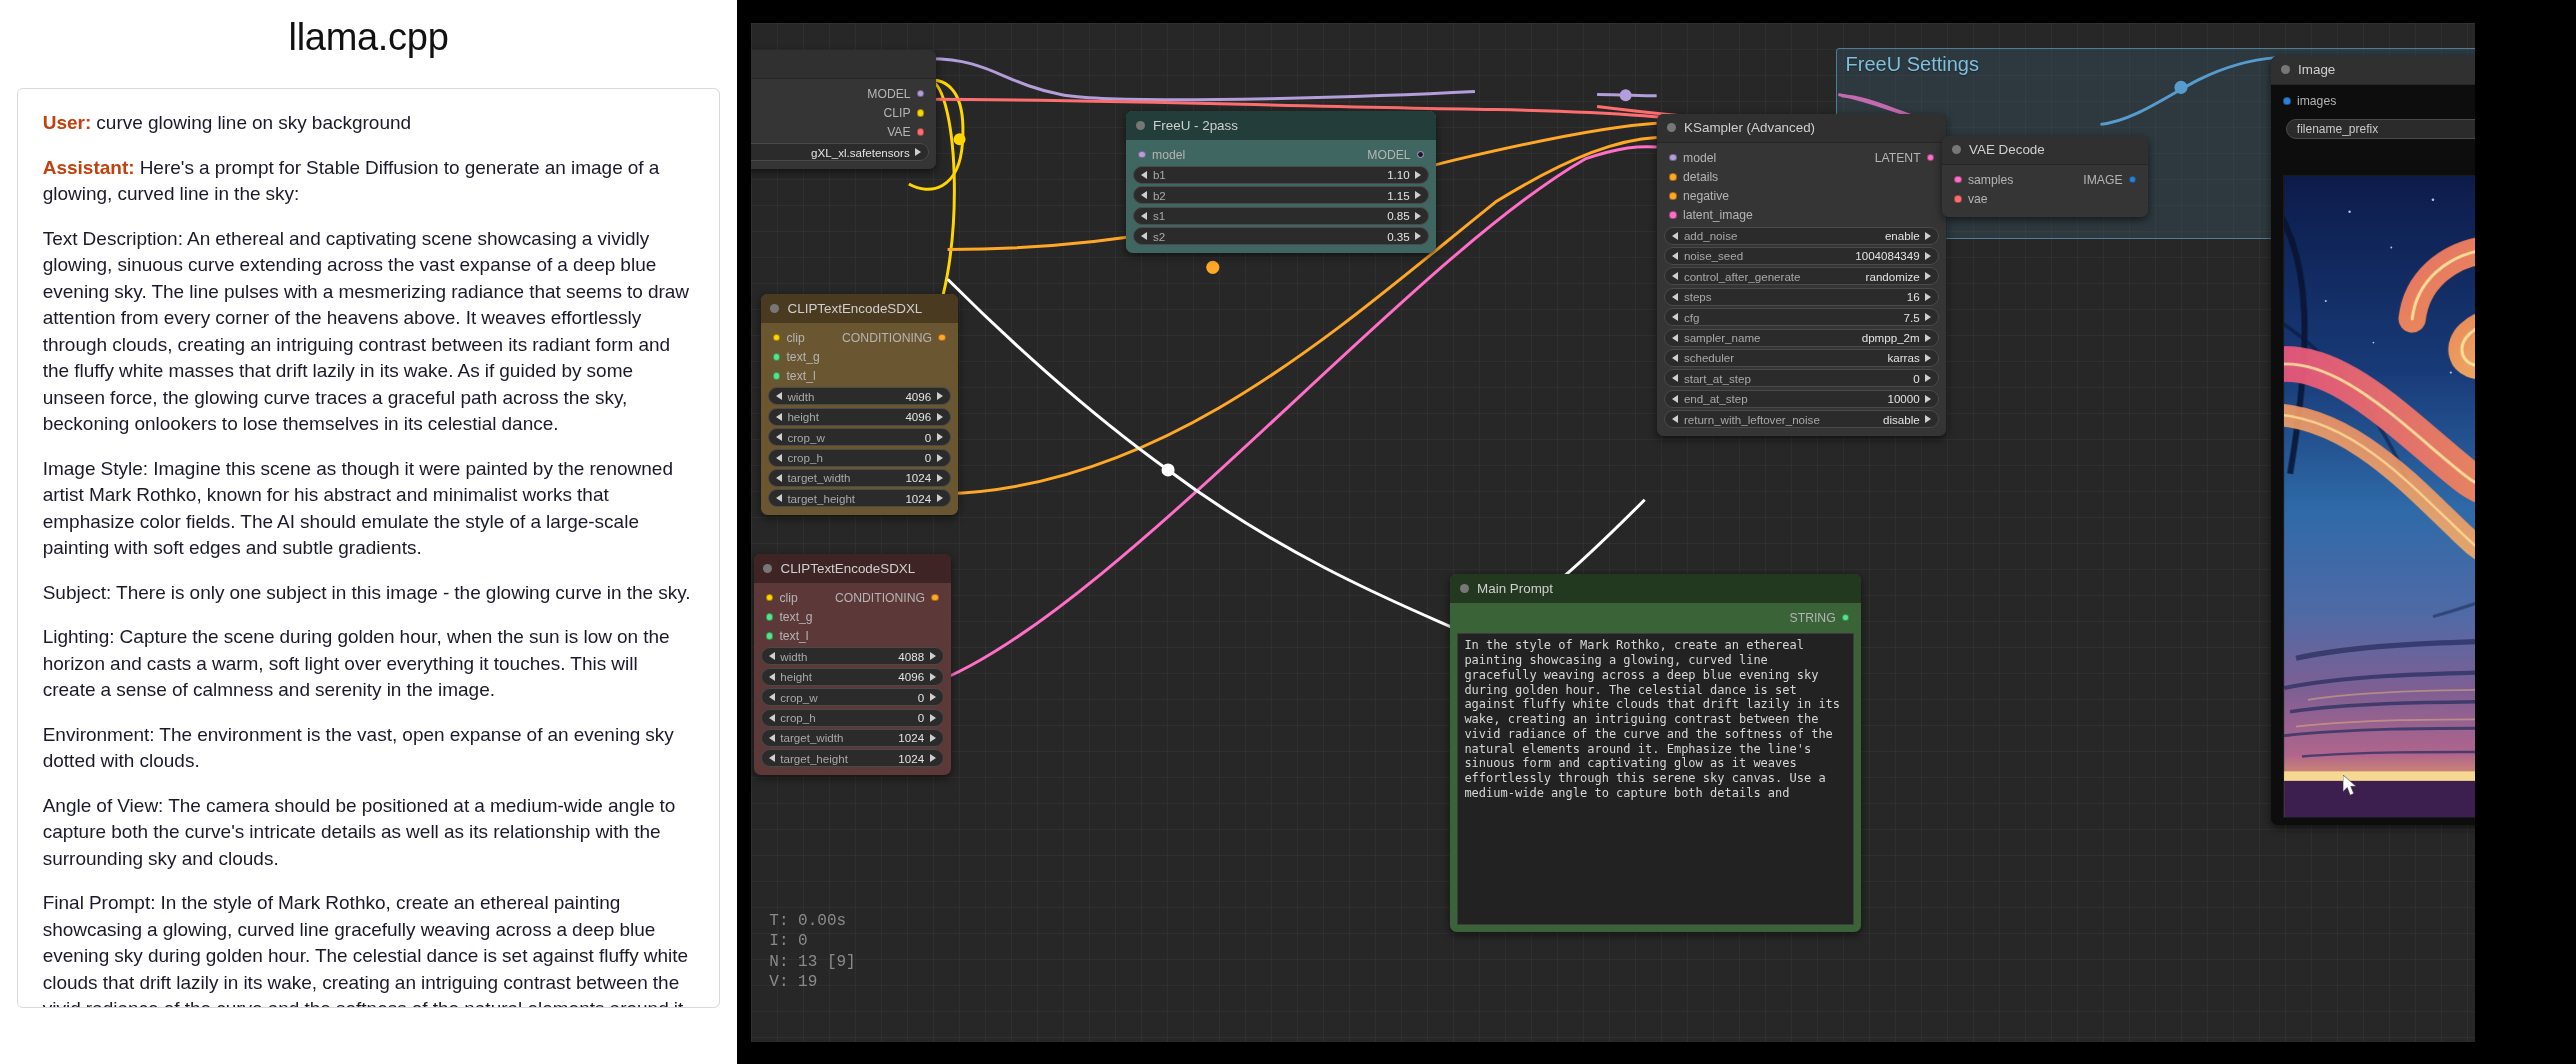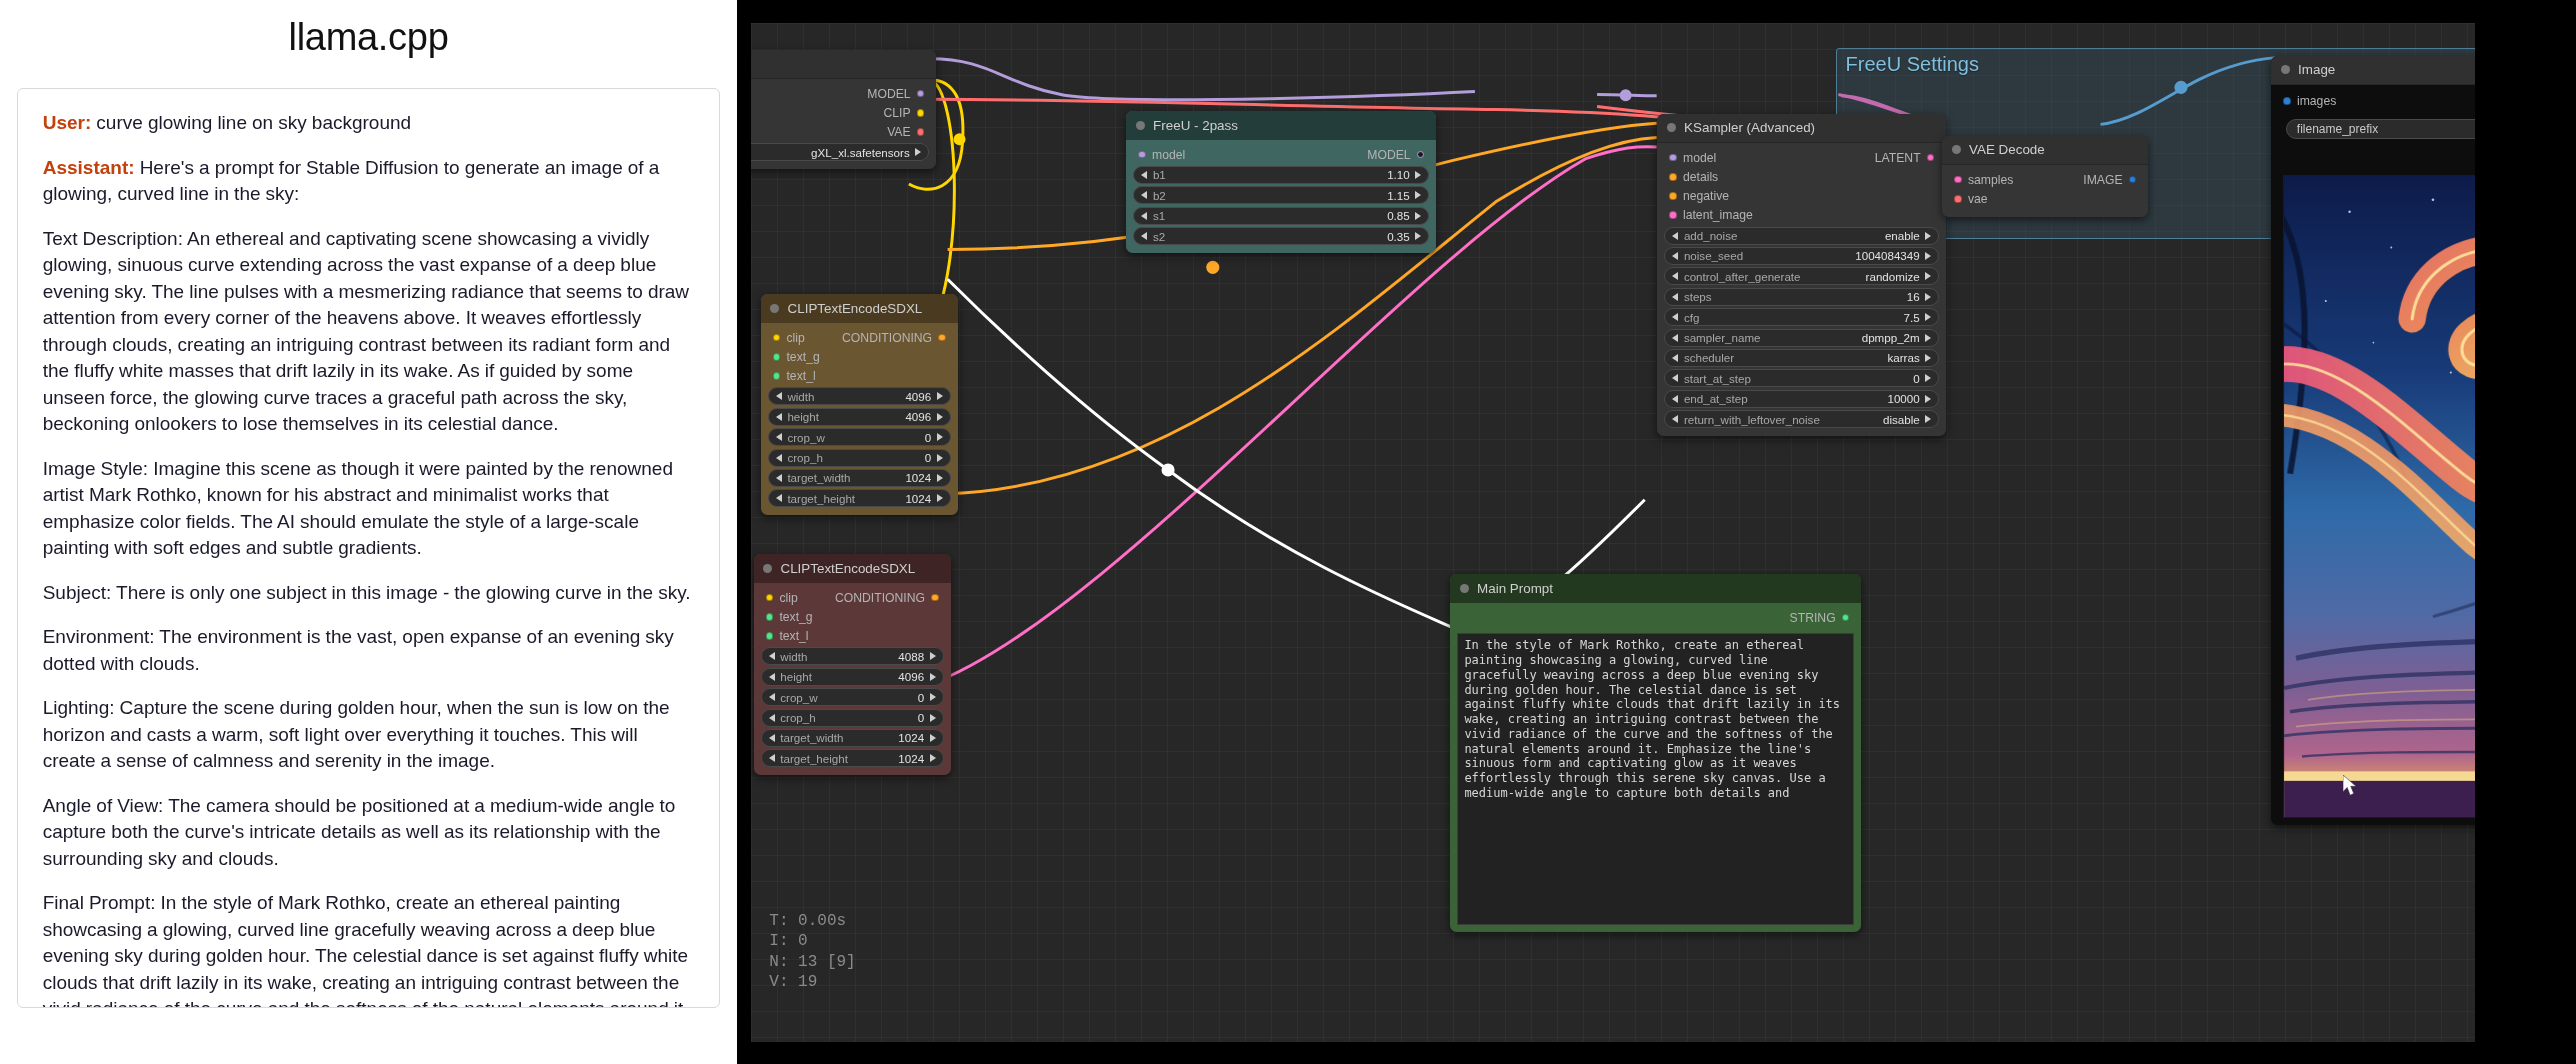--- a/index.html
+++ b/index.html
@@ -201,22 +201,22 @@
     <div class="chat-card">
       <div class="chat-p">
         <b>User:</b><span> curve glowing line on sky background</span>
       </div>
       <div class="chat-p">
         <b>Assistant:</b><span> Here's a prompt for Stable Diffusion to generate an image of a glowing, curved line in the sky:</span>
       </div>
       <div class="chat-p">Text Description: An ethereal and captivating scene showcasing a vividly glowing, sinuous curve extending across the vast expanse of a deep blue evening sky. The line pulses with a mesmerizing radiance that seems to draw attention from every corner of the heavens above. It weaves effortlessly through clouds, creating an intriguing contrast between its radiant form and the fluffy white masses that drift lazily in its wake. As if guided by some unseen force, the glowing curve traces a graceful path across the sky, beckoning onlookers to lose themselves in its celestial dance.</div>
       <div class="chat-p">Image Style: Imagine this scene as though it were painted by the renowned artist Mark Rothko, known for his abstract and minimalist works that emphasize color fields. The AI should emulate the style of a large-scale painting with soft edges and subtle gradients.</div>
       <div class="chat-p">Subject: There is only one subject in this image - the glowing curve in the sky.</div>
+      <div class="chat-p">Lighting: Capture the scene during golden hour, when the sun is low on the horizon and casts a warm, soft light over everything it touches. This will create a sense of calmness and serenity in the image.</div>
       <div class="chat-p">Environment: The environment is the vast, open expanse of an evening sky dotted with clouds.</div>
-      <div class="chat-p">Lighting: Capture the scene during golden hour, when the sun is low on the horizon and casts a warm, soft light over everything it touches. This will create a sense of calmness and serenity in the image.</div>
       <div class="chat-p">Angle of View: The camera should be positioned at a medium-wide angle to capture both the curve's intricate details as well as its relationship with the surrounding sky and clouds.</div>
       <div class="chat-p">Final Prompt: In the style of Mark Rothko, create an ethereal painting showcasing a glowing, curved line gracefully weaving across a deep blue evening sky during golden hour. The celestial dance is set against fluffy white clouds that drift lazily in its wake, creating an intriguing contrast between the vivid radiance of the curve and the softness of the natural elements around it. Emphasize the line's sinuous form and captivating glow as it weaves effortlessly through this serene sky canvas. Use a medium-wide angle to capture both details and atmosphere in this otherworldly scene.</div>
     </div>
   </div>
 
   <div class="comfy">
     <div class="comfy-canvas">
 
       <svg class="links" viewBox="0 0 3063 1710">
 

